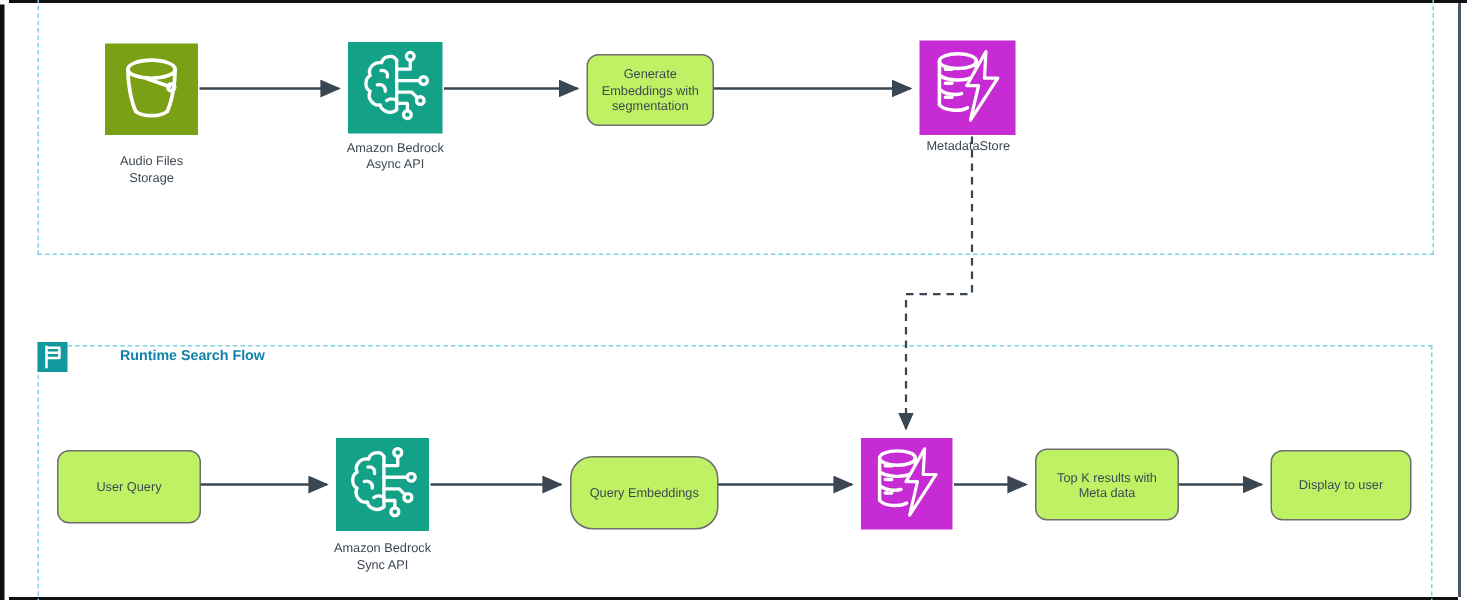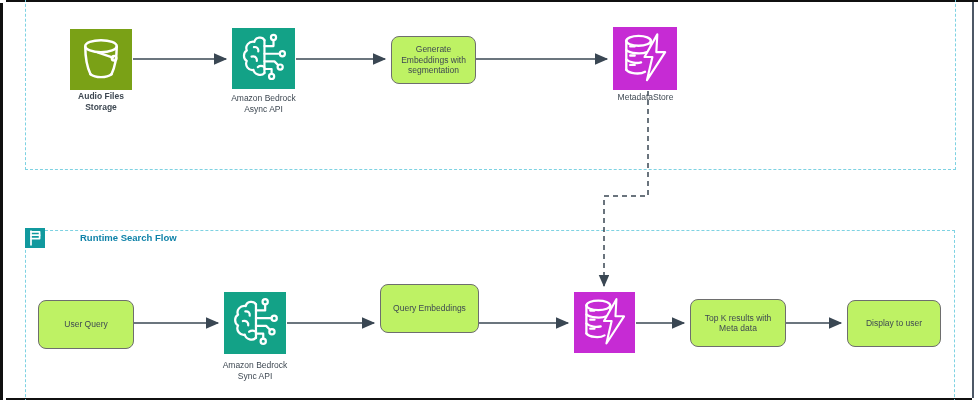--- a/index.html
+++ b/index.html
@@ -79,21 +79,21 @@
       <g fill="none" stroke="#fff" stroke-width="2.6" stroke-linecap="round">
         <ellipse cx="32" cy="18" rx="16.5" ry="6.3"></ellipse>
         <path d="M15.5,18.5 C15.5,29 18,41 21,47.5"></path>
         <path d="M48.5,18.5 C48.5,29 46,41 43,47.5"></path>
         <path d="M21,47.5 C26,51.5 38,51.5 43,47.5"></path>
         <path d="M28.5,24.5 L44.5,30"></path>
         <circle cx="45.8" cy="30.6" r="2.4"></circle>
       </g>
     </svg>
   </div>
-  <div class="lbl" style="left:56px;top:91px;width:90px;font-weight:bold;">
+  <div class="lbl" style="left:56px;top:102px;width:90px;">
     <span>Audio Files</span>
     <span>Storage</span>
   </div>
 
   <div class="tile teal" style="left:232px;top:28px;width:63px;height:61px;">
     <svg viewBox="0 0 64 64">
       <g fill="none" stroke="#fff" stroke-width="2.3" stroke-linecap="round" stroke-linejoin="round">
         <path d="M33,13 C31,8.5 23.5,9.5 22.5,14.5 C16.5,13.5 12.5,19 14.5,23.5 C10.5,25.5 10.5,32.5 14.5,34.5 C12,39.5 16.5,45 21.5,44 C22.5,49 30,51 33,47"></path>
         <path d="M33,12.5 V47.5"></path>
         <path d="M22,20 C25,19.5 27,21.5 26.5,24.5"></path>
@@ -160,21 +160,21 @@
         <path d="M33,43 H40.5 V48"></path>
           <circle cx="40.5" cy="50.8" r="2.7"></circle>
       </g>
     </svg>
   </div>
   <div class="lbl" style="left:204px;top:360px;width:102px;">
     <span>Amazon Bedrock</span>
     <span>Sync API</span>
   </div>
 
-  <div class="pbox" style="left:380px;top:284px;width:97px;height:47px;">
+  <div class="pbox" style="left:380px;top:304px;width:97px;height:47px;border-radius:15px;">
     <span>Query Embeddings</span>
   </div>
 
   <div class="tile magenta" style="left:574px;top:292px;width:61px;height:61px;">
     <svg viewBox="0 0 64 64">
       <g fill="none" stroke="#fff" stroke-width="2.4" stroke-linecap="round" stroke-linejoin="round">
         <ellipse cx="25.5" cy="14" rx="12.5" ry="5"></ellipse>
         <path d="M13,14 V43.5"></path>
         <path d="M38,14 V26"></path>
         <path d="M13,23.5 C17,27 28,27.8 34,25.5"></path>

